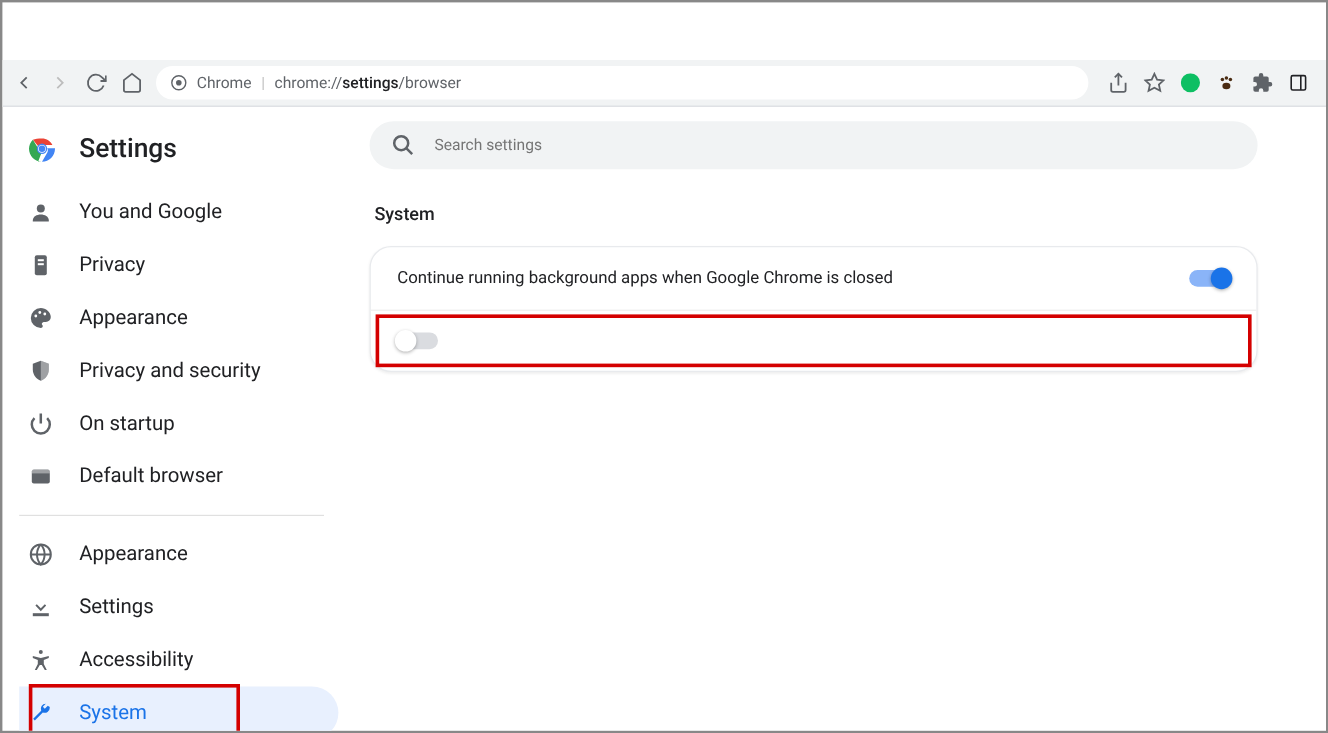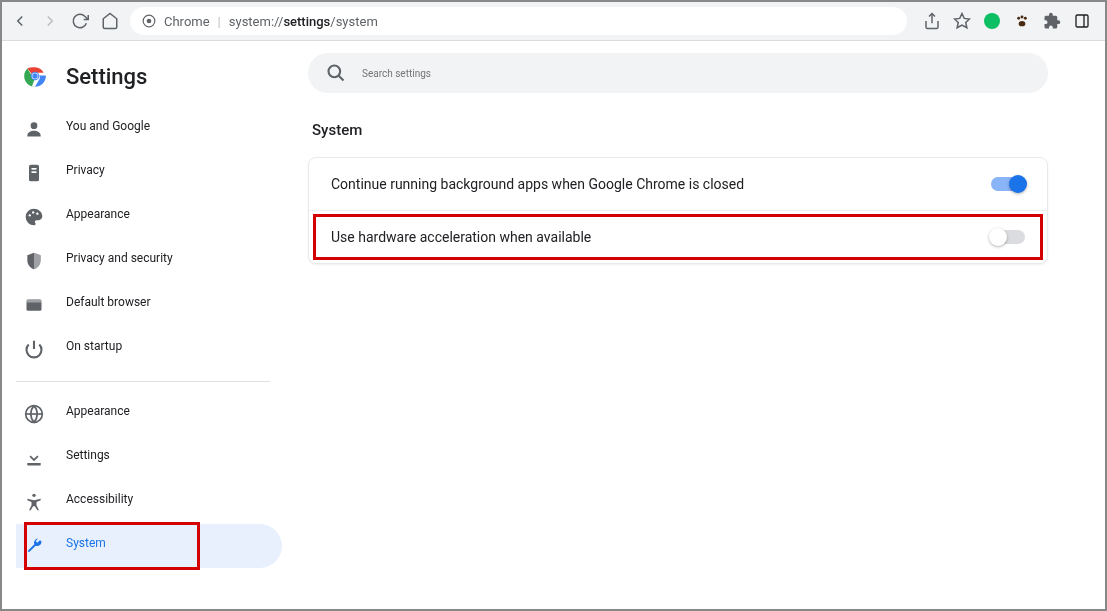--- a/index.html
+++ b/index.html
@@ -1,52 +1,52 @@
 <!DOCTYPE html>
 <html><head>
 <meta charset="utf-8">
 <style>
 * { margin: 0; padding: 0; box-sizing: border-box; font-family: Roboto, Arial, sans-serif; }
 body { width: 1107px; height: 611px; background: #fff; border: 2px solid #888; overflow: hidden; }
 
 
-.toolbar { height: 39px; background: #f1f3f4; display: flex; align-items: center; padding: 0 8px; gap: 10px; border-bottom: 1px solid #dadce0; }
+.toolbar { height: 39px; background: #f1f3f4; display: flex; align-items: center; padding: 0 8px; gap: 10px; border-bottom: 1px solid #dadce0; margin-top: 48px; }
 .tb-btn { width: 20px; height: 20px; display: flex; align-items: center; justify-content: center; color: #5f6368; }
 .tb-btn.disabled { color: #bdbdbd; }
 .addr-bar { flex: 1; height: 28px; background: #fff; border-radius: 14px; display: flex; align-items: center; padding: 0 12px; gap: 8px; font-size: 13px; color: #5f6368; }
 .addr-bar .bold { font-weight: 500; color: #202124; }
 .tb-right { display: flex; align-items: center; gap: 12px; padding: 0 6px; }
 .ext-icon { width: 18px; height: 18px; display: flex; align-items: center; justify-content: center; }
 
 
 .content { display: flex; height: calc(100% - 36px); }
 
 
 .sidebar { width: 280px; padding: 16px 0 0 14px; }
 .app-title { display: flex; align-items: center; gap: 18px; padding: 6px 0 18px 6px; }
 .chrome-logo { width: 26px; height: 26px; }
 .app-title h1 { font-size: 22px; font-weight: 500; color: #202124; }
 .nav-list { list-style: none; }
-.nav-item { display: flex; align-items: flex-start; gap: 22px; padding: 12px 18px 12px 8px; font-size: 12px; color: #202124; border-top-right-radius: 22px; border-bottom-right-radius: 22px; cursor: pointer; position: relative; }
+.nav-item { display: flex; align-items: flex-start; gap: 22px; padding: 12px 18px 12px 8px; font-size: 17px; color: #202124; border-top-right-radius: 22px; border-bottom-right-radius: 22px; cursor: pointer; position: relative; }
 .nav-item .icon-slot { width: 20px; height: 20px; display: flex; align-items: center; justify-content: center; color: #5f6368; }
 .nav-item.active { background: #e8f0fe; color: #1a73e8; }
 .nav-item.active .icon-slot { color: #1a73e8; }
 .nav-divider { height: 1px; background: #e0e0e0; margin: 10px 12px 10px 0; }
 
 
 .hl { position: absolute; border: 3px solid #d40000; pointer-events: none; }
 .hl-sys { left: 8px; right: 82px; top: -2px; bottom: -2px; }
 
 
 .main { flex: 1; padding: 12px 40px 0 26px; }
 .search-box { width: 100%; max-width: 740px; height: 40px; background: #f1f3f4; border-radius: 22px; display: flex; align-items: center; padding: 0 18px; gap: 16px; margin-bottom: 28px; }
-.search-box input { border: none; background: transparent; outline: none; font-size: 10px; color: #5f6368; flex: 1; }
+.search-box input { border: none; background: transparent; outline: none; font-size: 13px; color: #5f6368; flex: 1; }
 .section-title { font-size: 15px; color: #202124; margin: 0 0 18px 4px; font-weight: 500; }
 
-.card { width: 100%; max-width: 740px; border: 1px solid #e8eaed; border-radius: 8px; background: #fff; box-shadow: 0 1px 2px rgba(60,64,67,.08); }
+.card { width: 100%; max-width: 740px; border: 1px solid #e8eaed; border-radius: 18px; background: #fff; box-shadow: 0 1px 2px rgba(60,64,67,.08); }
 .row { display: flex; align-items: center; justify-content: space-between; padding: 18px 22px; font-size: 14px; color: #202124; position: relative; }
 .row + .row { border-top: 1px solid #eee; }
 .hl-hw { left: 4px; right: 4px; top: 3px; bottom: 3px; }
 
 
 .toggle { width: 34px; height: 14px; border-radius: 7px; position: relative; }
 .toggle .knob { width: 18px; height: 18px; border-radius: 50%; position: absolute; top: -2px; }
 .toggle.on { background: #8ab4f8; }
 .toggle.on .knob { right: -2px; background: #1a73e8; box-shadow: 0 1px 3px rgba(0,0,0,.3); }
 .toggle.off { background: #dadce0; }
@@ -85,21 +85,21 @@
   <div class="addr-bar">
     <span>
       <svg width="14" height="14" viewBox="0 0 24 24" fill="#5f6368">
           <circle cx="12" cy="12" r="10" fill="none" stroke="#5f6368" stroke-width="2"></circle>
           <circle cx="12" cy="12" r="4"></circle>
         </svg>
     </span>
     <span>Chrome</span>
     <span style="color:#c0c0c0">|</span>
     <span>
-      <span>system://</span><span class="bold">settings</span><span>/system</span>
+      <span>chrome://</span><span class="bold">settings</span><span>/browser</span>
     </span>
   </div>
 
   <div class="tb-right">
     <div class="ext-icon">
       <svg width="18" height="18" viewBox="0 0 24 24" fill="none" stroke="#5f6368" stroke-width="2">
           <path d="M4 12v8a2 2 0 0 0 2 2h12a2 2 0 0 0 2-2v-8"></path>
           <polyline points="16 6 12 2 8 6"></polyline>
           <line x1="12" y1="2" x2="12" y2="15"></line>
         </svg>
@@ -190,35 +190,35 @@
             <svg width="20" height="20" viewBox="0 0 24 24" fill="currentColor">
               <path d="M12 2l8 3v6c0 5-3.5 9.5-8 11-4.5-1.5-8-6-8-11V5z"></path>
               <path d="M12 2v20" stroke="#fff" stroke-width="0"></path>
               <path d="M12 2l8 3v6c0 5-3.5 9.5-8 11z" fill="#fff" opacity="0.4"></path>
             </svg>
           </span>
         <span>Privacy and security</span>
       </li>
       <li class="nav-item">
         <span class="icon-slot">
-            <svg width="20" height="20" viewBox="0 0 24 24" fill="currentColor">
-              <rect x="3" y="5" width="18" height="14" rx="2"></rect>
-              <rect x="3" y="5" width="18" height="4" fill="#fff" opacity="0.4"></rect>
-            </svg>
-          </span>
-        <span>Default browser</span>
-      </li>
-      <li class="nav-item">
-        <span class="icon-slot">
             <svg width="20" height="20" viewBox="0 0 24 24" fill="none" stroke="currentColor" stroke-width="2.5">
               <path d="M18.36 6.64a9 9 0 1 1-12.73 0"></path>
               <line x1="12" y1="2" x2="12" y2="12"></line>
             </svg>
           </span>
         <span>On startup</span>
+      </li>
+      <li class="nav-item">
+        <span class="icon-slot">
+            <svg width="20" height="20" viewBox="0 0 24 24" fill="currentColor">
+              <rect x="3" y="5" width="18" height="14" rx="2"></rect>
+              <rect x="3" y="5" width="18" height="4" fill="#fff" opacity="0.4"></rect>
+            </svg>
+          </span>
+        <span>Default browser</span>
       </li>
     </ul>
 
     <div class="nav-divider"></div>
 
     <ul class="nav-list">
       <li class="nav-item">
         <span class="icon-slot">
             <svg width="20" height="20" viewBox="0 0 24 24" fill="none" stroke="currentColor" stroke-width="2">
               <circle cx="12" cy="12" r="10"></circle>
@@ -272,21 +272,20 @@
     <div class="section-title">System</div>
 
     <div class="card">
       <div class="row">
         <span>Continue running background apps when Google Chrome is closed</span>
         <div class="toggle on">
             <div class="knob"></div>
           </div>
       </div>
       <div class="row">
-        <span>Use hardware acceleration when available</span>
         <div class="toggle off">
             <div class="knob"></div>
           </div>
         <div class="hl hl-hw"></div>
       </div>
     </div>
   </main>
 </div>
 
 </body></html>

